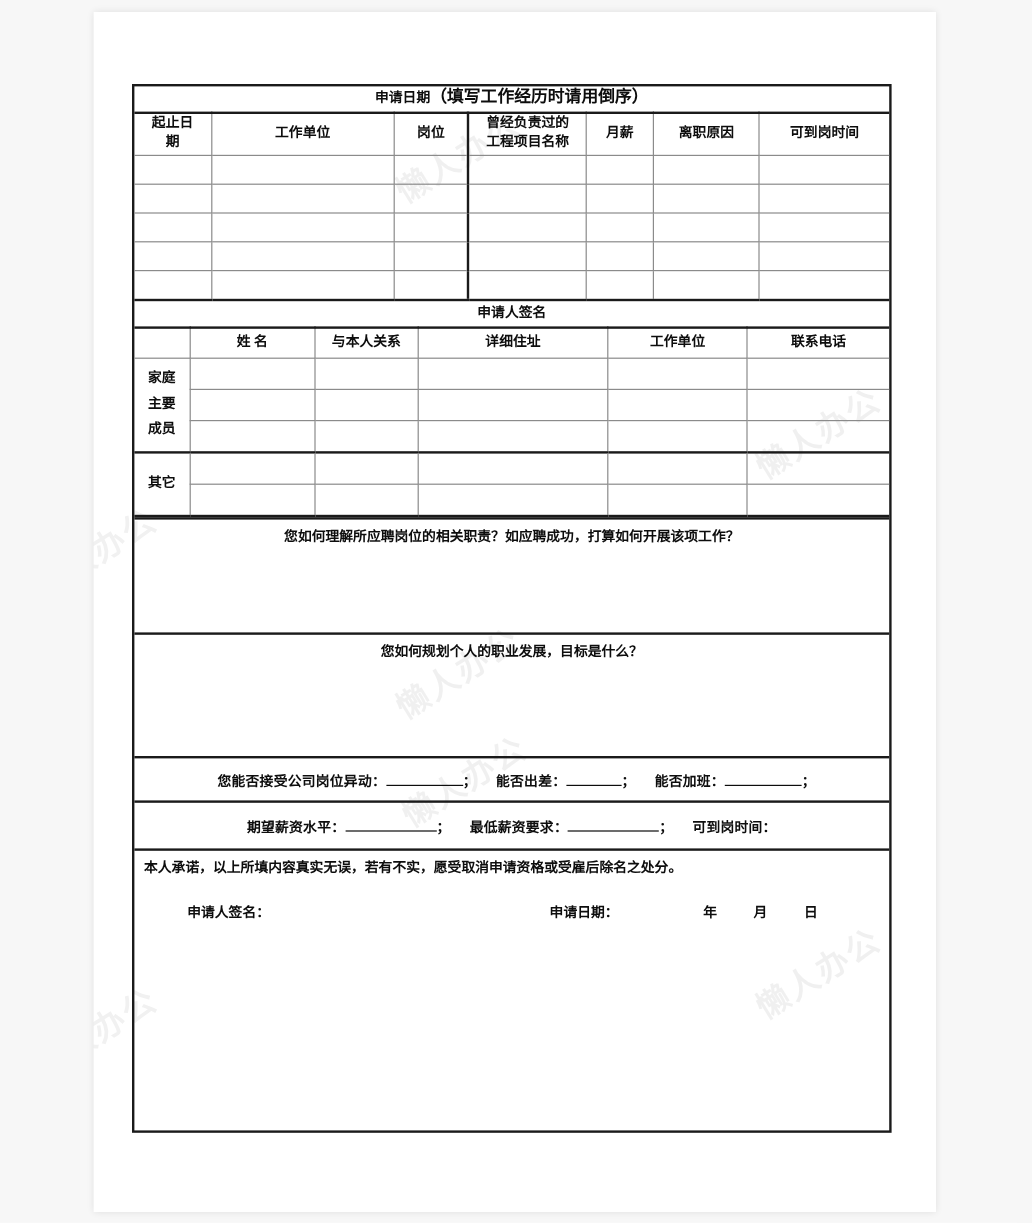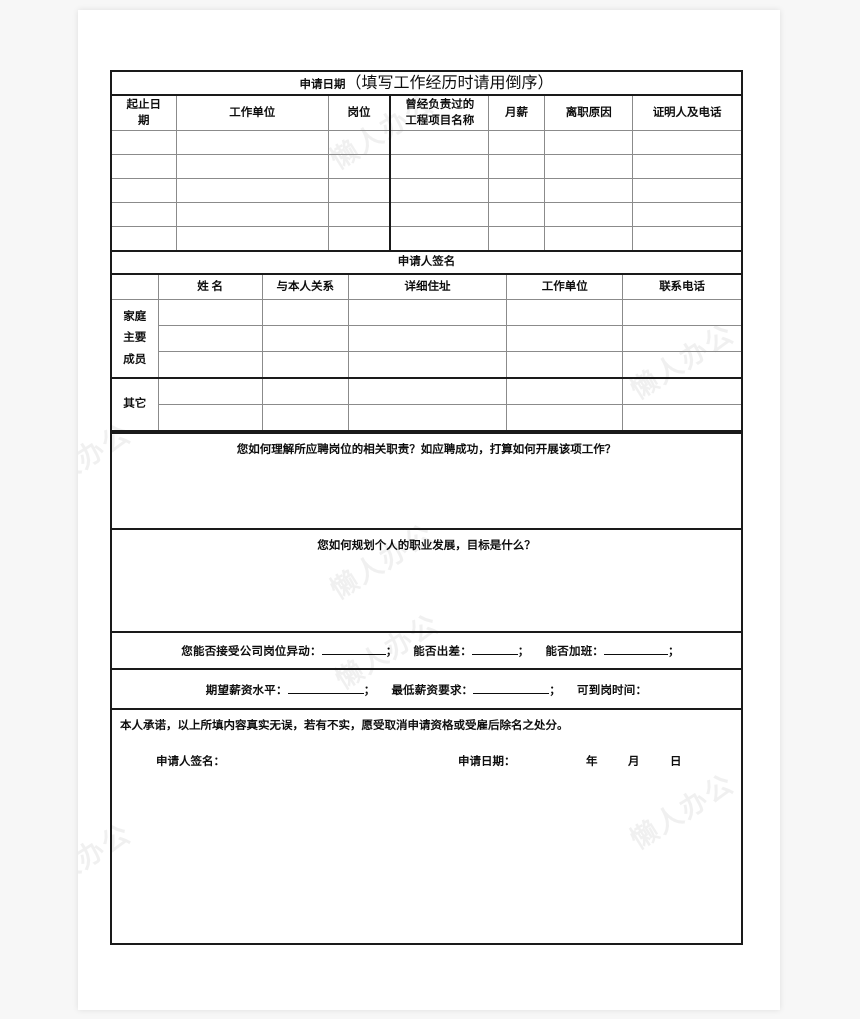--- a/index.html
+++ b/index.html
@@ -73,22 +73,22 @@
 
   .no-b-l { border-left: none !important; }
   .no-b-r { border-right: none !important; }
   .no-b-t { border-top: none !important; }
 
   .banner {
     height: 21px;
     font-size: 12px;
   }
   .banner .sub {
-    font-size: 16px;
-    font-weight: normal;
+    font-size: 14px;
+    font-weight: bold;
   }
 
   .hdr { height: 34px; }
   .datarow { height: 23px; }
 
   .sr-hdr { height: 24px; }
   .sr-row { height: 25px; }
 
   .vlabel {
     width: 46px;
@@ -209,21 +209,21 @@
             <div>期</div>
           </td>
           <td class="hdr">工作单位</td>
           <td class="hdr">岗位</td>
           <td class="hdr hv-left">
             <div>曾经负责过的</div>
             <div>工程项目名称</div>
           </td>
           <td class="hdr">月薪</td>
           <td class="hdr">离职原因</td>
-          <td class="hdr no-b-r">证明人及电话</td>
+          <td class="hdr no-b-r">可到岗时间</td>
         </tr>
 
         <tr>
           <td class="datarow no-b-l"></td>
           <td class="datarow"></td>
           <td class="datarow"></td>
           <td class="datarow hv-left"></td>
           <td class="datarow"></td>
           <td class="datarow"></td>
           <td class="datarow no-b-r"></td>

